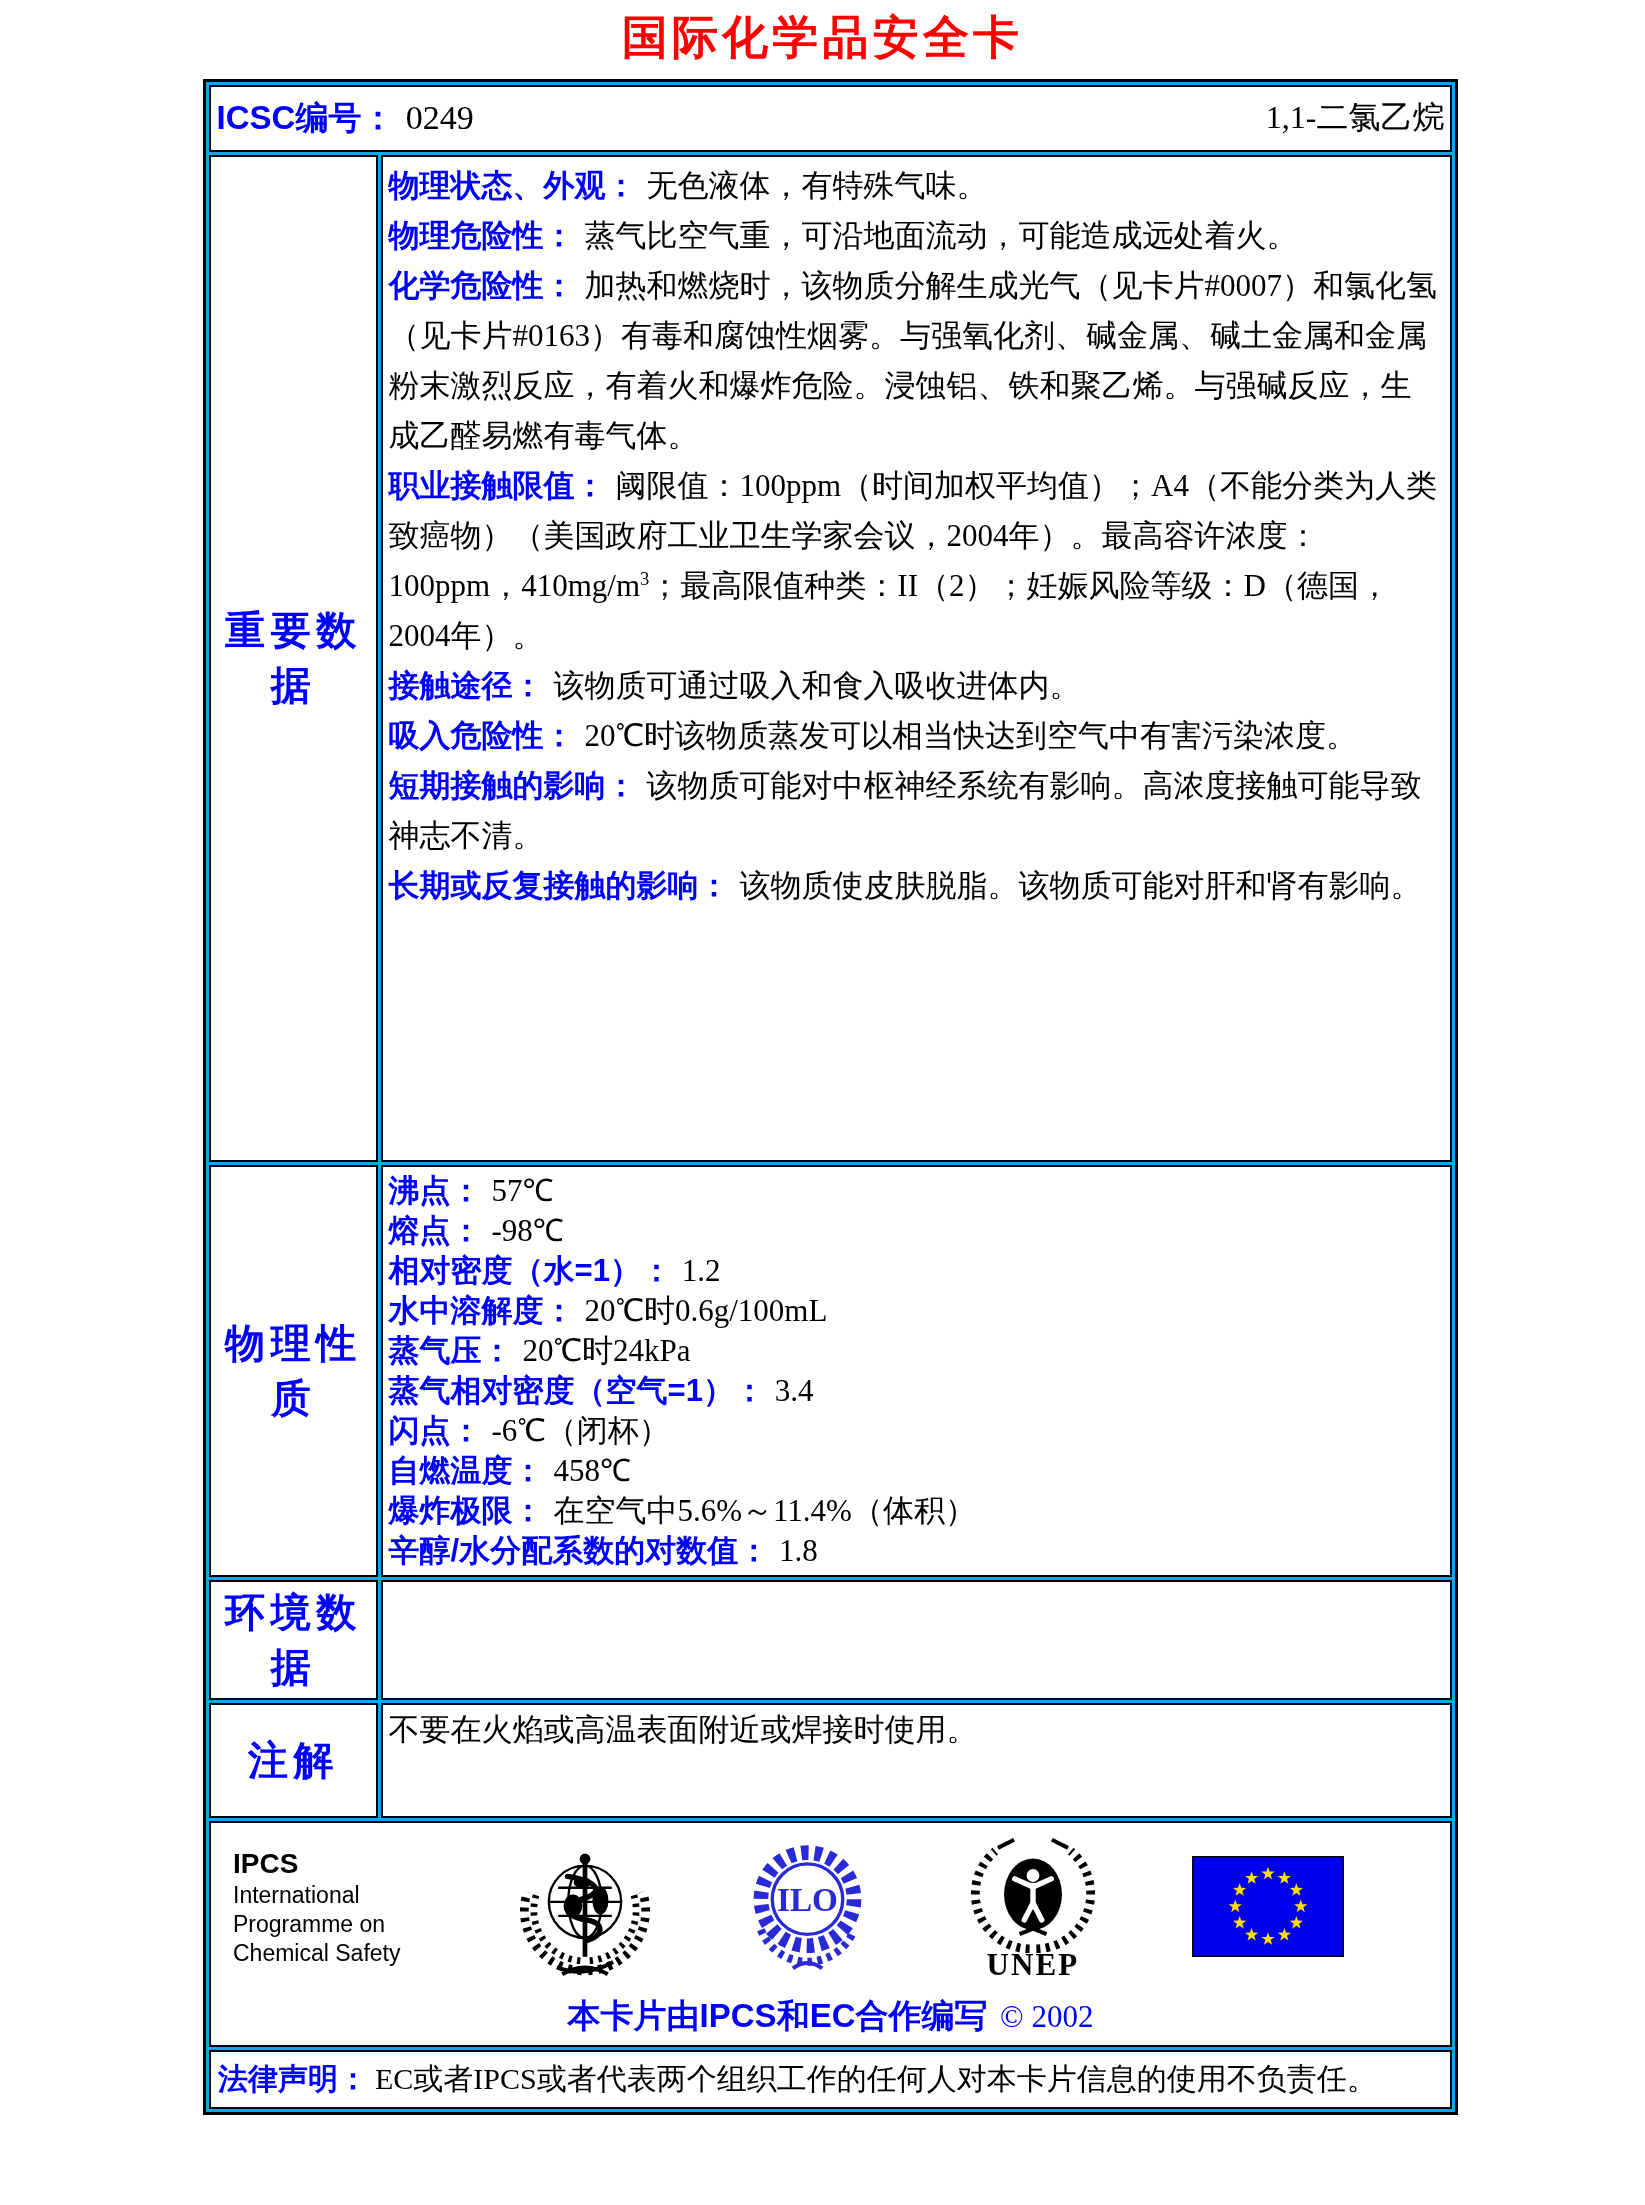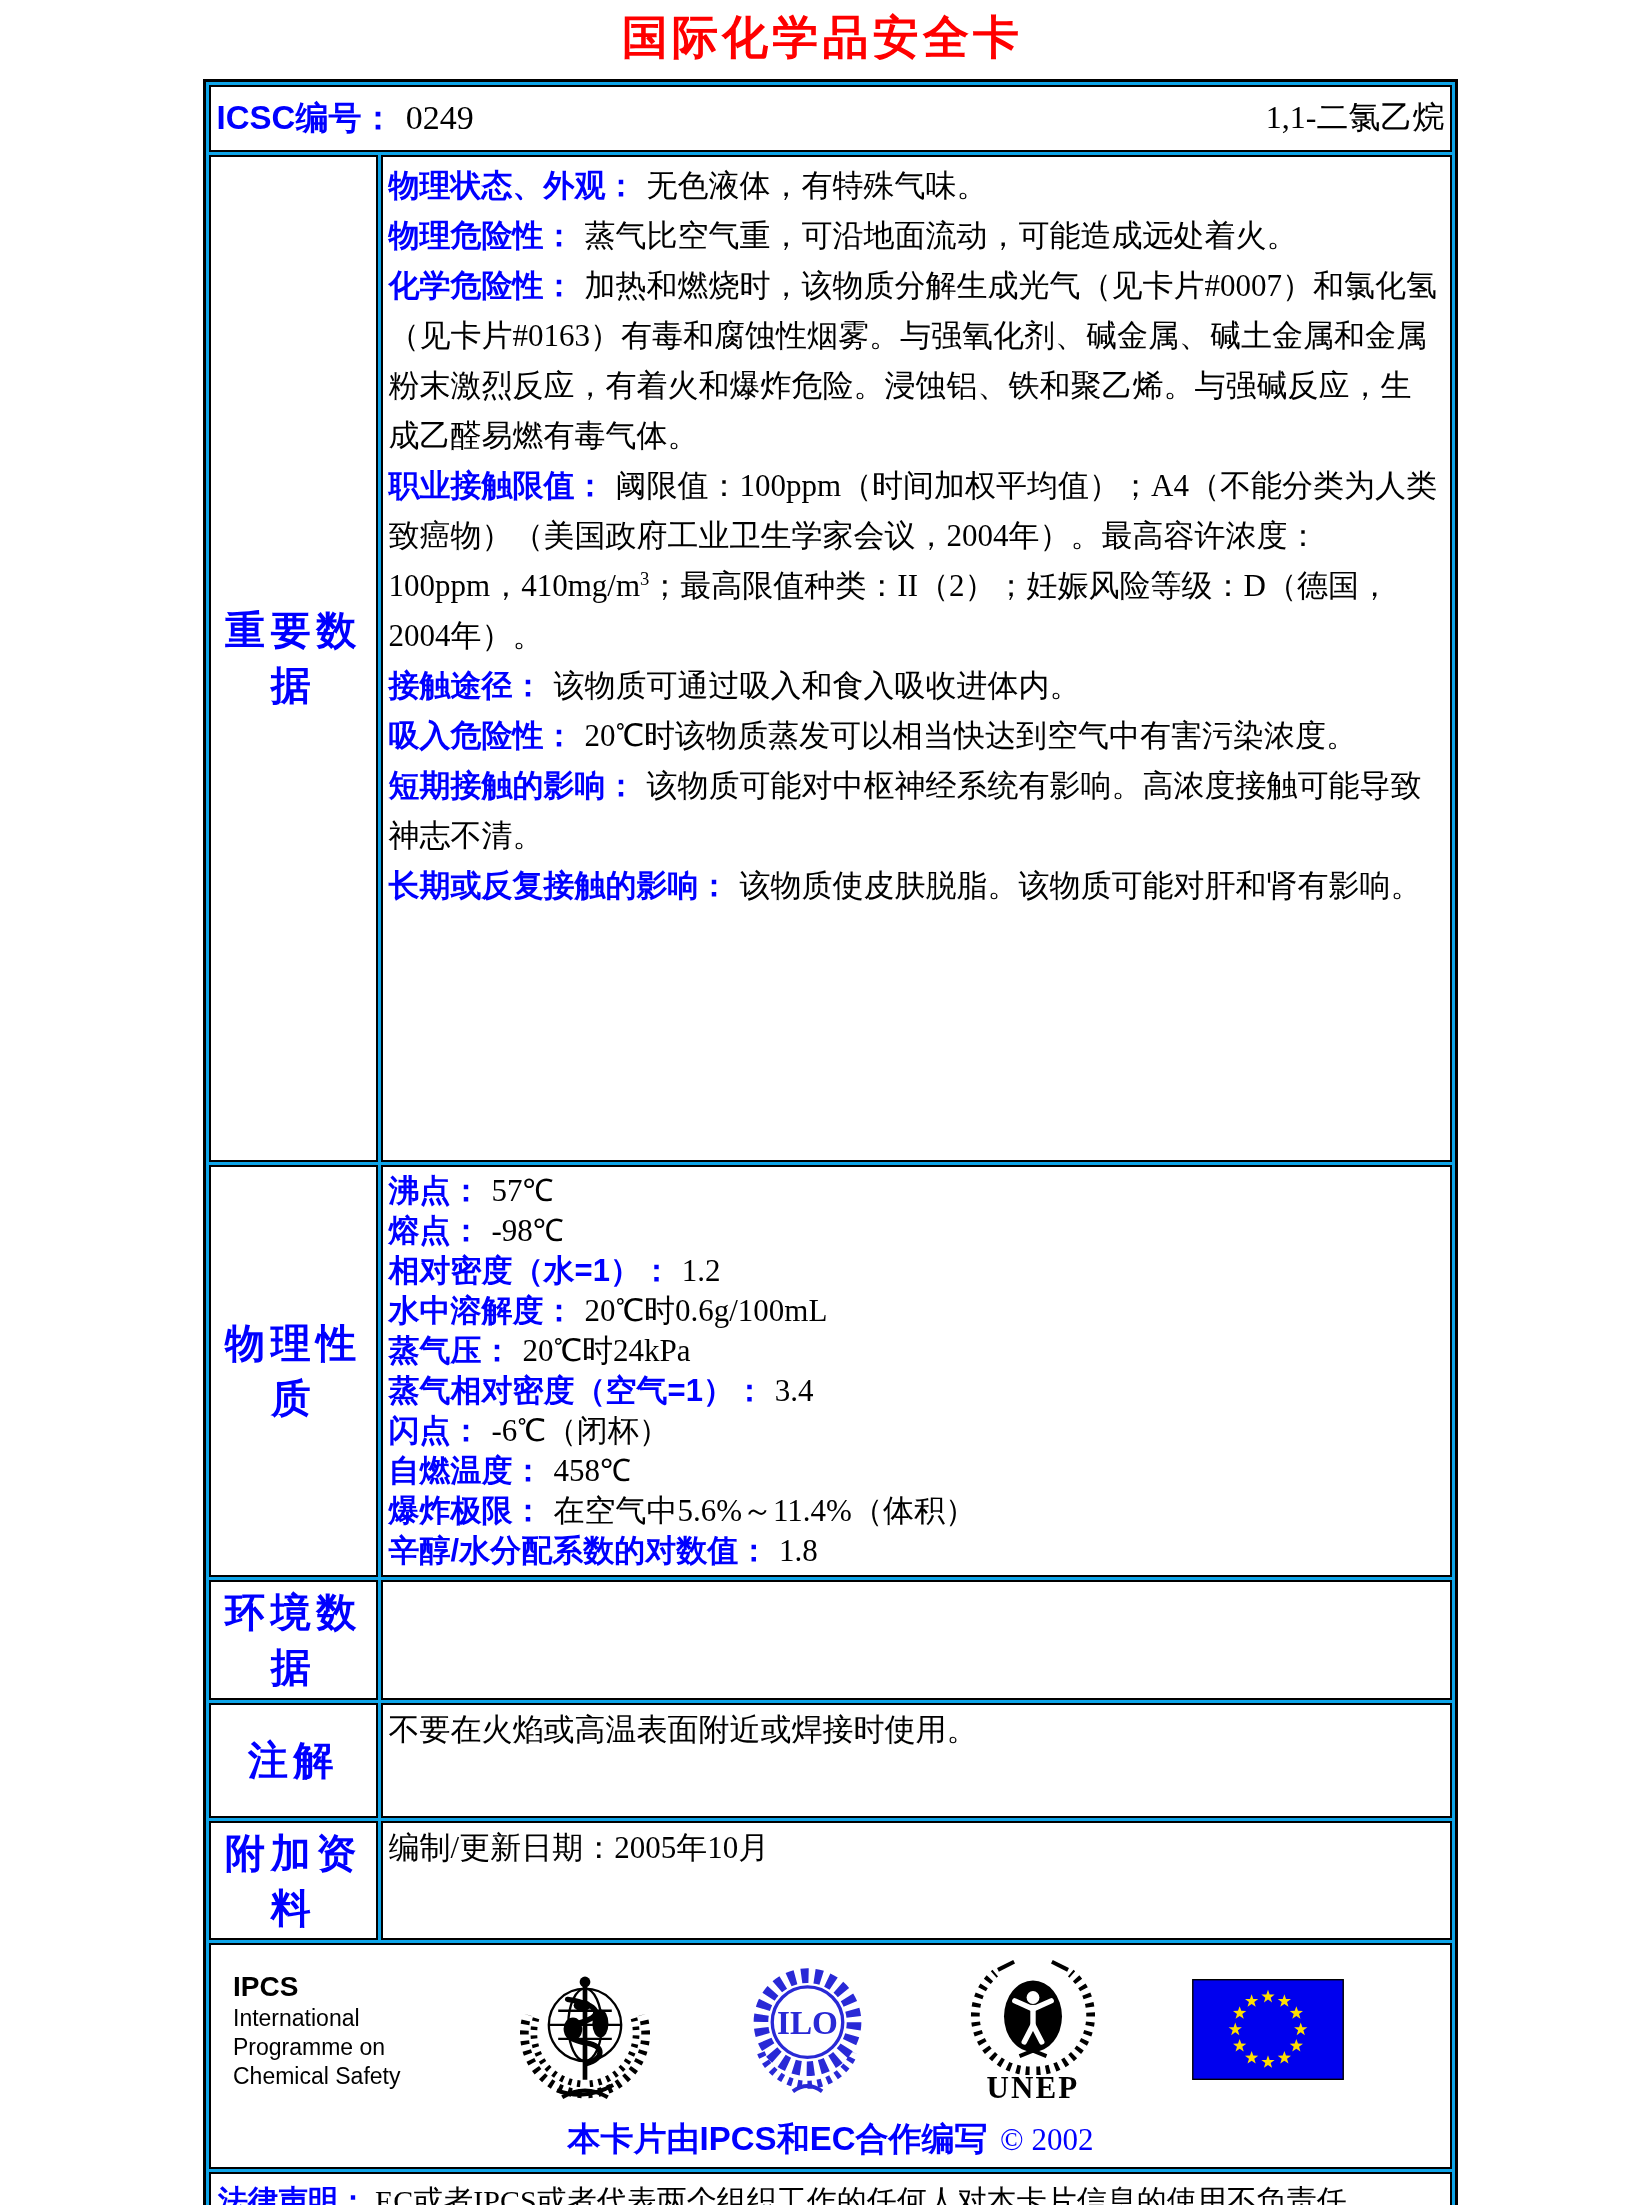--- a/index.html
+++ b/index.html
@@ -133,24 +133,20 @@
     <tr>
       <td class="section-label">环境数据</td>
       <td class="content h-env"></td>
     </tr>
 
     <tr>
       <td class="section-label">注解</td>
       <td class="content notes-content h-notes">不要在火焰或高温表面附近或焊接时使用。</td>
     </tr>
 
-    <tr>
-      <td class="section-label">附加资料</td>
-      <td class="content add-content h-add">编制/更新日期：2005年10月</td>
-    </tr>
 
     <tr>
       <td colspan="2" class="logos-cell h-logos">
         <div class="logos-flex">
           <div class="ipcs-block">
             <div class="ipcs-title">IPCS</div>
             <div class="ipcs-line">International</div>
             <div class="ipcs-line">Programme on</div>
             <div class="ipcs-line">Chemical Safety</div>
           </div>

